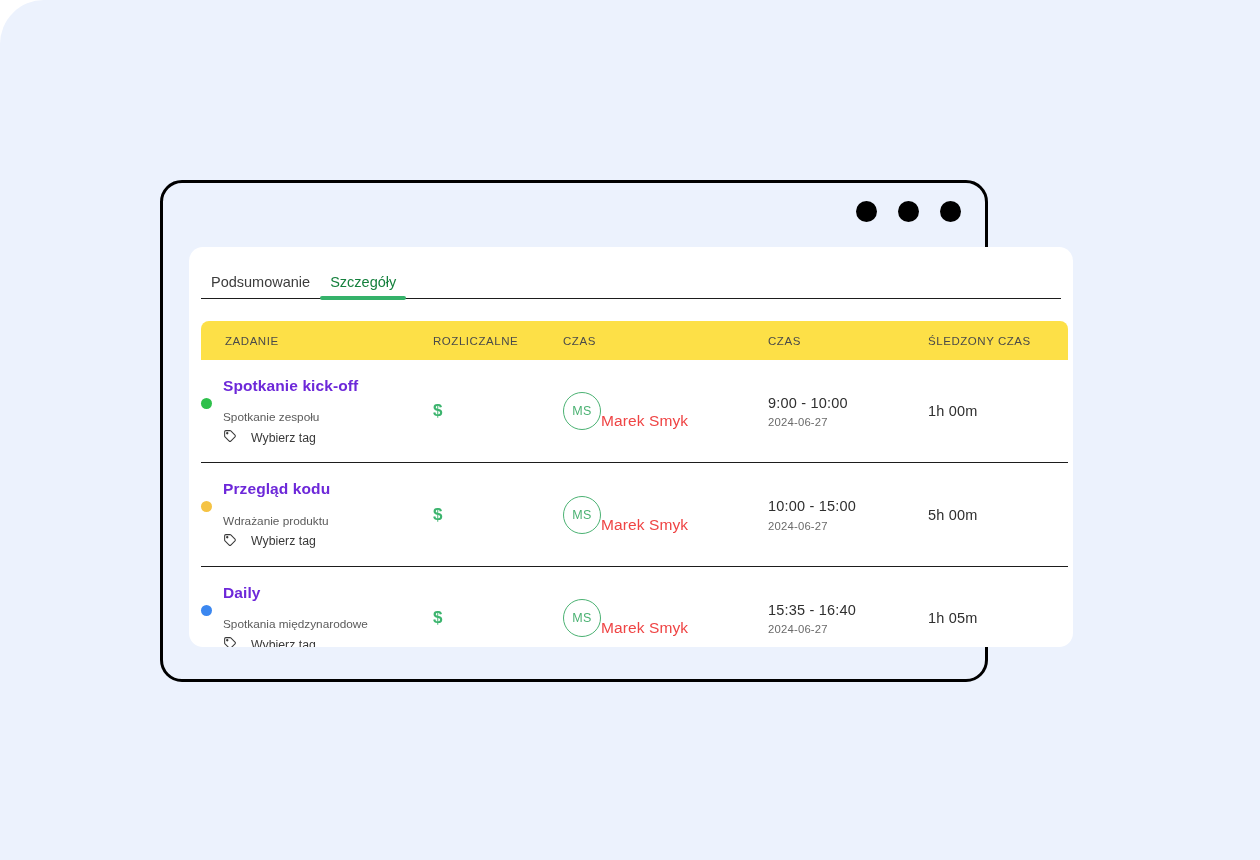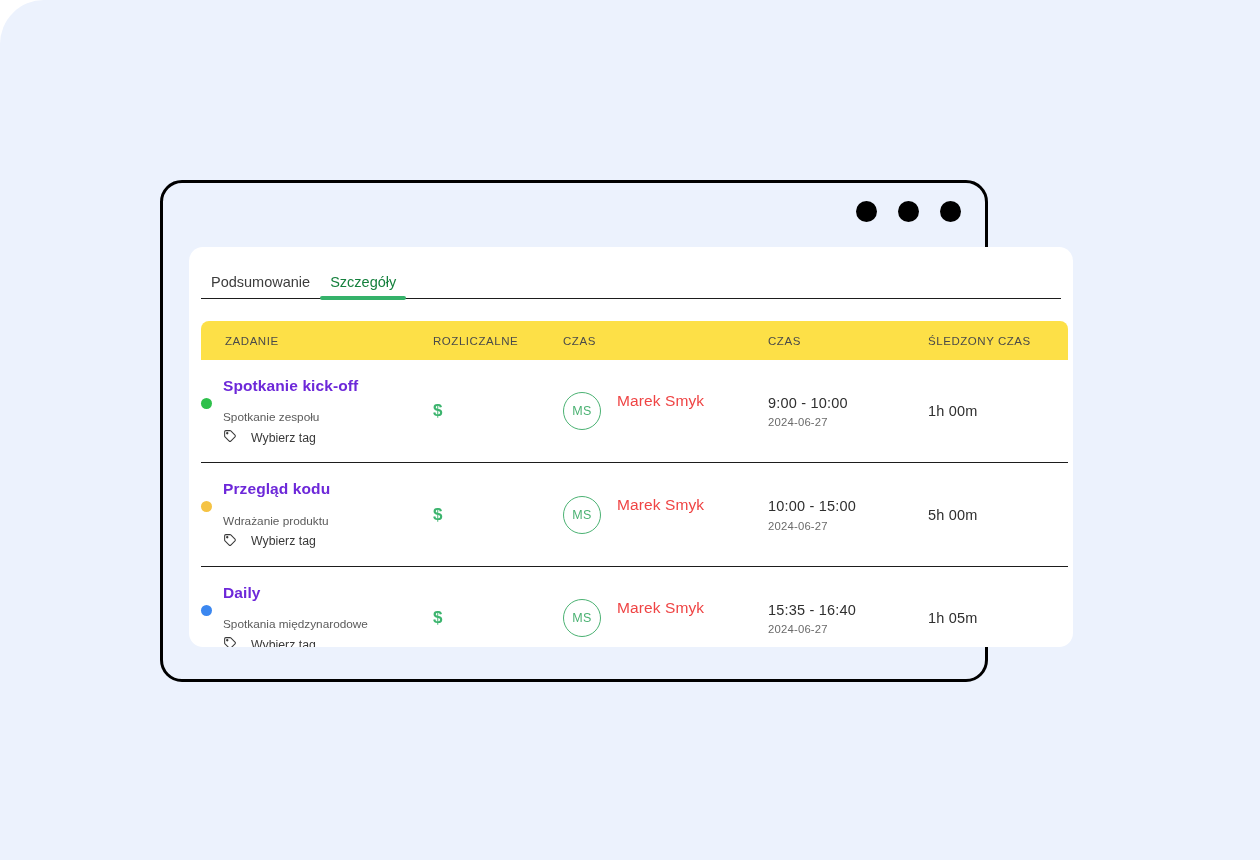--- a/index.html
+++ b/index.html
@@ -188,22 +188,22 @@
   .billable {
     font-size: 17px;
     color: #3cb46e;
     font-weight: bold;
     cursor: pointer;
   }
 
   
   .person-cell-inner {
     display: flex;
-    align-items: flex-start;
-    gap: 16px;
+    align-items: flex-end;
+    gap: 0;
   }
   .avatar {
     width: 38px;
     height: 38px;
     border-radius: 50%;
     border: 1.4px solid #4bb273;
     color: #4bb273;
     font-size: 12.5px;
     display: flex;
     align-items: center;

